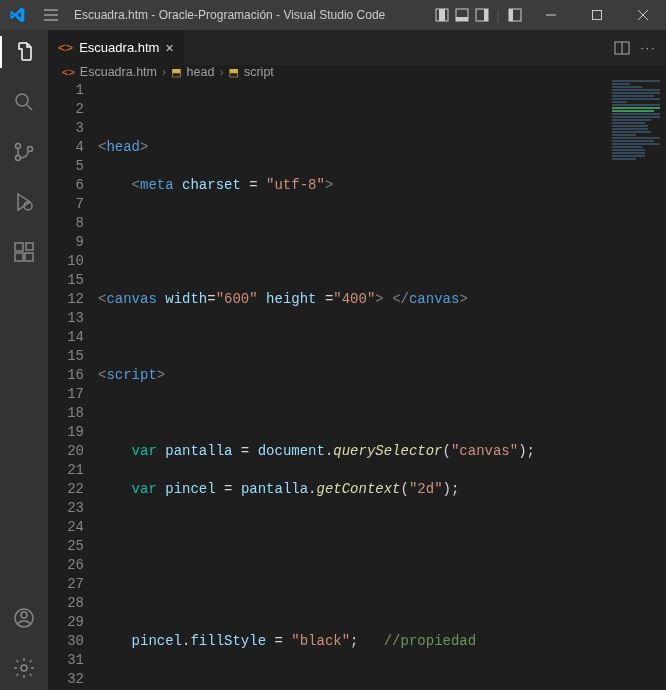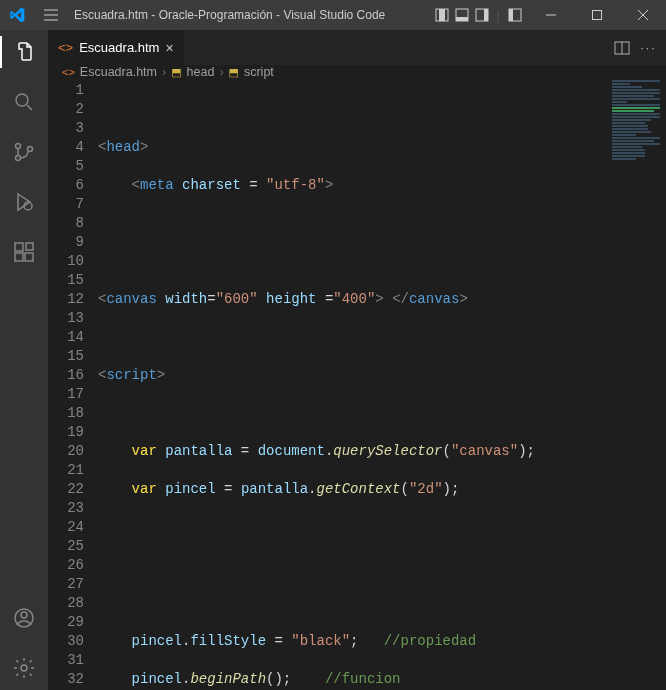--- a/index.html
+++ b/index.html
@@ -31,21 +31,21 @@
   .code { flex:1; display:flex; font-family:Consolas,"Courier New",monospace; font-size:14px; line-height:19px; position:relative;}
   .gutter { width:50px; text-align:right; padding-right:14px; color:#858585; user-select:none; padding-top:2px;}
   .lines { flex:1; white-space:pre; padding-top:2px; position:relative;}
   .minimap { position:absolute; top:0; right:0; width:60px; height:180px; background:#1e1e1e; opacity:0.85;}
   .minimap div { height:2px; margin:1px 6px; background:#3a5166;}
   
   .t-tag { color:#569cd6;}
   .t-punc { color:#808080;}
   .t-attr { color:#9cdcfe;}
   .t-str { color:#ce9178;}
-  .t-kw { color:#fde047;}
+  .t-kw { color:#14b8a6;}
   .t-var { color:#9cdcfe;}
   .t-obj { color:#9cdcfe;}
   .t-func { color:#dcdcaa;font-style:italic;}
   .t-com { color:#6a9955;}
   .t-txt { color:#d4d4d4;}
   .t-op { color:#d4d4d4;}
 </style>
 </head>
 <body>
 
@@ -223,21 +223,20 @@
 <div><span class="t-punc">&lt;</span><span class="t-tag">canvas</span> <span class="t-attr">width</span><span class="t-op">=</span><span class="t-str">"600"</span> <span class="t-attr">height</span> <span class="t-op">=</span><span class="t-str">"400"</span><span class="t-punc">&gt;</span> <span class="t-punc">&lt;/</span><span class="t-tag">canvas</span><span class="t-punc">&gt;</span></div>
 <div> </div>
 <div><span class="t-punc">&lt;</span><span class="t-tag">script</span><span class="t-punc">&gt;</span></div>
 <div> </div>
 <div>    <span class="t-kw">var</span> <span class="t-var">pantalla</span> <span class="t-op">=</span> <span class="t-obj">document</span><span class="t-txt">.</span><span class="t-func">querySelector</span><span class="t-txt">(</span><span class="t-str">"canvas"</span><span class="t-txt">);</span></div>
 <div>    <span class="t-kw">var</span> <span class="t-var">pincel</span> <span class="t-op">=</span> <span class="t-obj">pantalla</span><span class="t-txt">.</span><span class="t-func">getContext</span><span class="t-txt">(</span><span class="t-str">"2d"</span><span class="t-txt">);</span></div>
 <div> </div>
 <div> </div>
 <div> </div>
 <div>    <span class="t-obj">pincel</span><span class="t-txt">.</span><span class="t-var">fillStyle</span> <span class="t-op">=</span> <span class="t-str">"black"</span><span class="t-txt">;</span>   <span class="t-com">//propiedad</span></div>
-<div>    <span class="t-obj">pincel</span><span class="t-txt">.</span><span class="t-func">beginPath</span><span class="t-txt">();</span>    <span class="t-com">//funcion</span></div>
 
 
 
 
 
 
 
 
 
 

